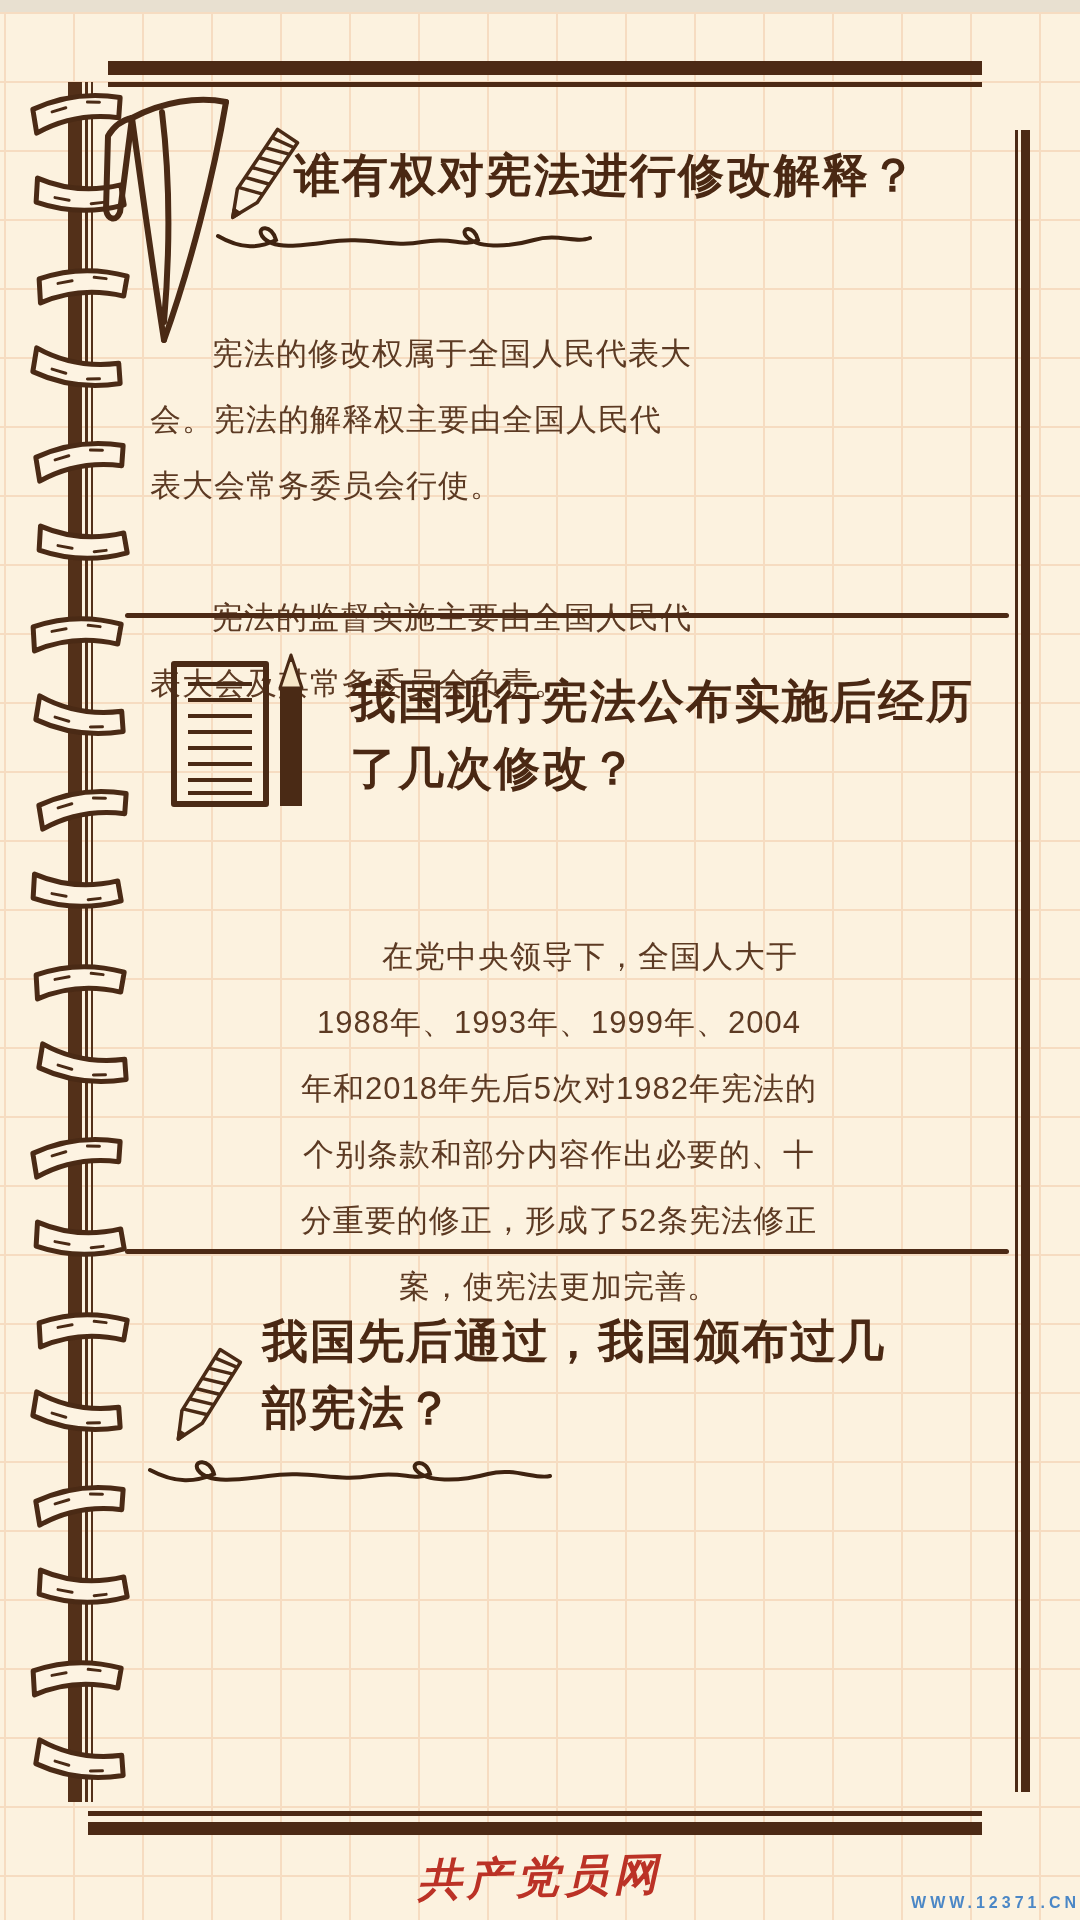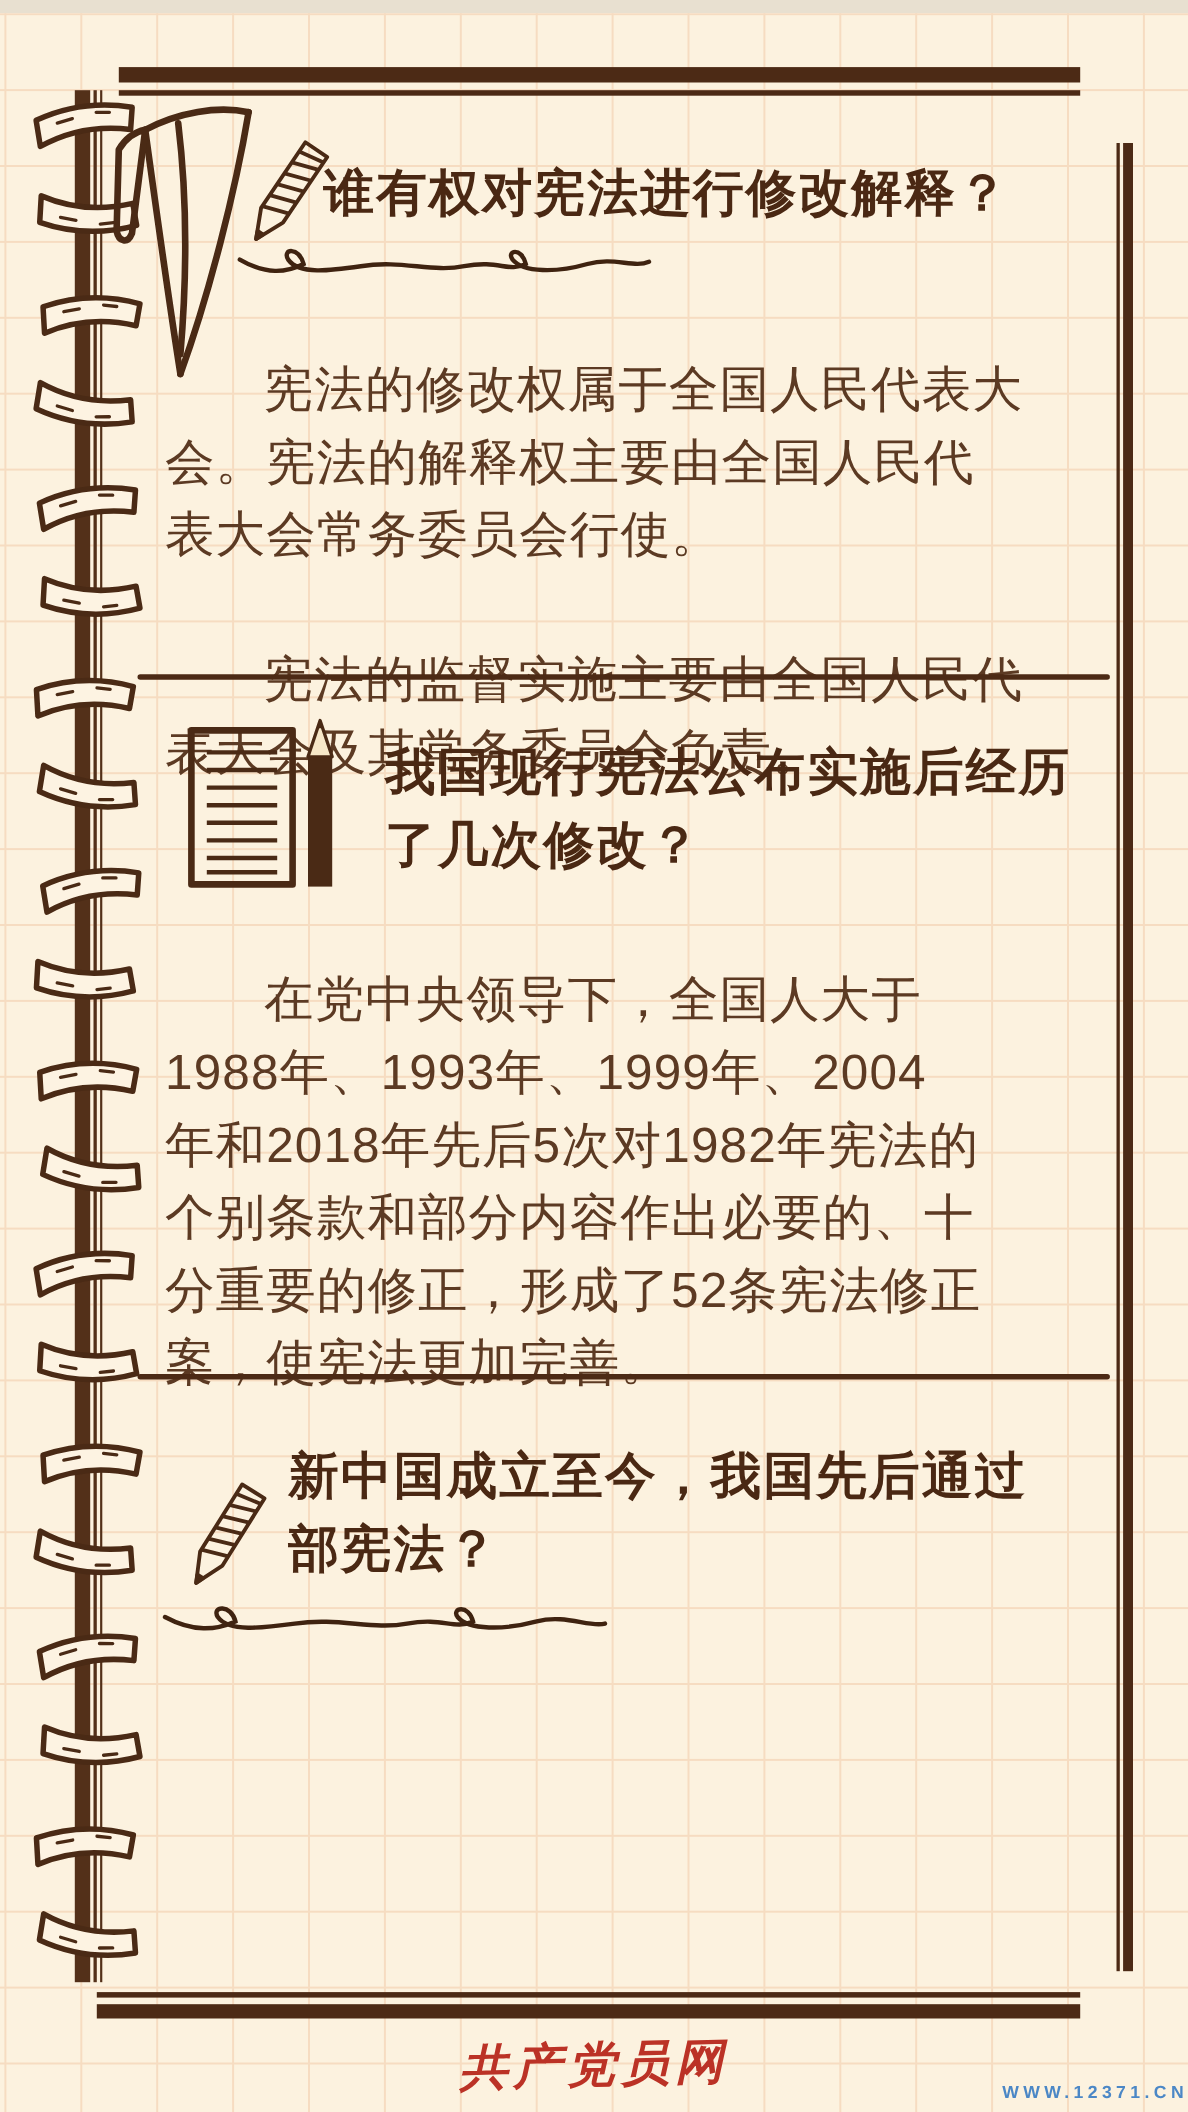--- a/index.html
+++ b/index.html
@@ -32,25 +32,25 @@
   
   .title{
     position:absolute;color:#4a2813;font-weight:bold;font-size:46px;
     line-height:67px;letter-spacing:2px;white-space:pre-line;
   }
   .title-1{left:294px;top:130px;width:700px;}
   .title-2{left:350px;top:656px;width:660px;}
   .title-3{left:262px;top:1296px;width:710px;}
   .body-text{
     position:absolute;left:150px;width:818px;color:#5c3a23;
-    font-size:45px;line-height:66px;letter-spacing:1px;white-space:pre-line;
+    font-size:31px;line-height:66px;letter-spacing:1px;white-space:pre-line;
   }
   .body-text p{margin:0;text-indent:2em;white-space:pre-line;}
   .body-1{top:243px;}
-  .body-2{top:798px;}
+  .body-2{top:846px;text-align:center;}
   .body-3{top:1459px;}
   
   .logo-name{
     position:absolute;left:0;right:0;top:1836px;text-align:center;
     font-family:"DejaVu Serif","Liberation Serif",serif;font-style:italic;font-weight:bold;
     font-size:44px;letter-spacing:5px;transform:rotate(-1.5deg);
   }
   .logo-url{
     position:absolute;left:0;right:0;top:1882px;text-align:right;
     font-size:16px;font-weight:bold;letter-spacing:4px;
@@ -257,21 +257,21 @@
     <p>在党中央领导下，全国人大于
 1988年、1993年、1999年、2004
 年和2018年先后5次对1982年宪法的
 个别条款和部分内容作出必要的、十
 分重要的修正，形成了52条宪法修正
 案，使宪法更加完善。</p>
   </div>
 
   <div class="divider divider-2"></div>
 
-  <div class="title title-3">新中国成立至今，我国先后通过
+  <div class="title title-3">我国先后通过，我国颁布过几
 部宪法？</div>
 
   <div class="abs" style="left:146px;top:1318px;transform:rotate(32deg);transform-origin:50% 100%;">
     <svg width="46" height="122" viewBox="0 0 46 122" fill="none" stroke="#4a2a15" stroke-width="3.5" stroke-linejoin="round">
       <path d="M12 8 L36 8 L36 80 L24 106 L12 80 Z"></path>
       <path d="M12 18 L36 14"></path>
       <path d="M12 30 L36 22 M12 42 L36 34 M12 54 L36 46 M12 66 L36 58 M12 78 L36 70"></path>
       <path d="M21 99 L27 99 L24 106 Z" fill="#4a2a15"></path>
     </svg>
   </div>

